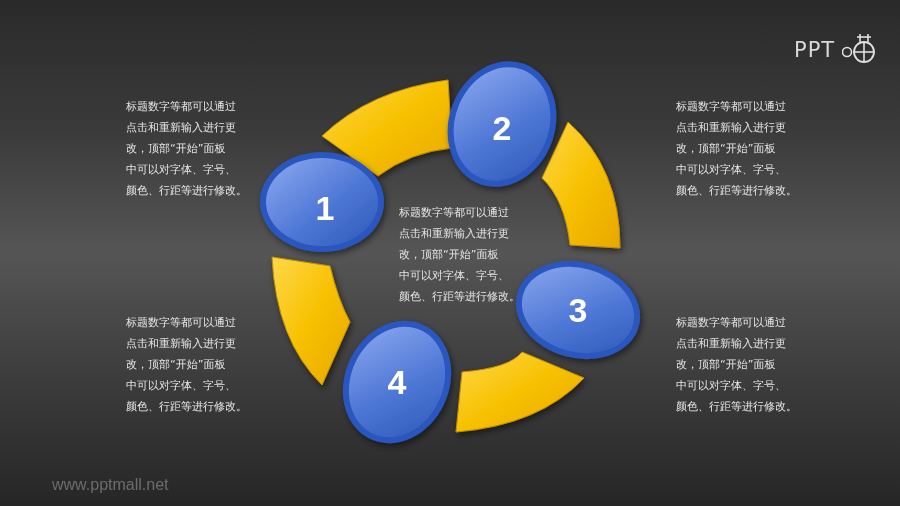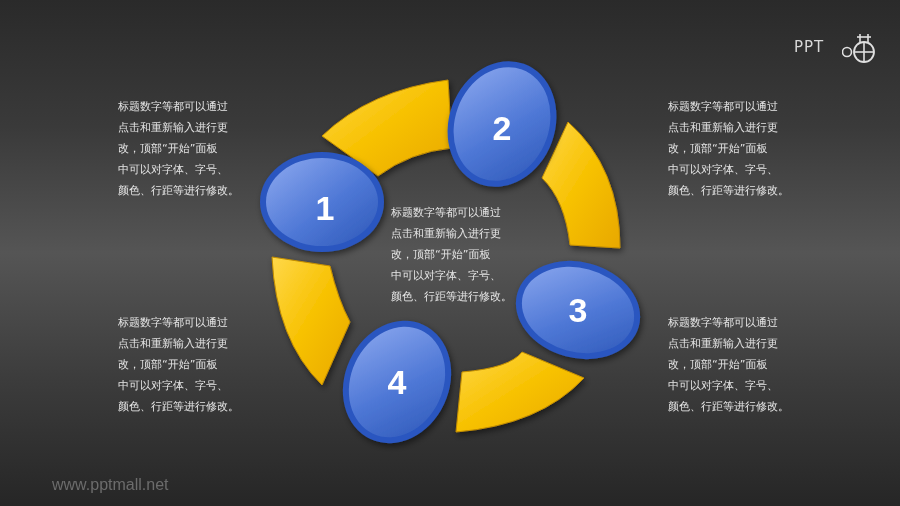--- a/index.html
+++ b/index.html
@@ -2,24 +2,24 @@
 <html><head>
 <meta charset="utf-8">
 <style>
   html, body { margin:0; padding:0; }
   body {
     width:900px; height:506px; overflow:hidden; position:relative;
     background: linear-gradient(180deg, #2a2a2a 0%, #3a3a3a 25%, #555555 50%, #3c3c3c 75%, #262626 100%);
     font-family: "DejaVu Sans", "Liberation Sans", sans-serif;
   }
   .logo { position:absolute; left:794px; top:30px; width:80px; height:36px; }
-  .logo-text { position:absolute; left:0; top:8px; color:#d8d8d8; font-size:15px; letter-spacing:1px; font-family:"DejaVu Sans", sans-serif; }
+  .logo-text { position:absolute; left:0; top:8px; color:#d8d8d8; font-size:21px; letter-spacing:1px; font-family:"DejaVu Sans", sans-serif; }
   .logo-mark { position:absolute; left:48px; top:0; }
   .txt {
-    position:absolute; color:#e6e6e6; font-size:11px; line-height:21px; width:130px;
+    position:absolute; color:#e6e6e6; font-size:11px; line-height:21px; width:130px;margin-left:8px;
   }
   .txt div { white-space:nowrap; }
   .diagram { position:absolute; left:0; top:0; width:900px; height:506px; }
   .footer { position:absolute; left:52px; top:476px; color:#6c6c6c; font-size:16px; font-family:"Liberation Sans", sans-serif; }
   .num { font-family:"Liberation Sans", sans-serif; font-weight:bold; font-size:34px; fill:#ffffff; }
 </style>
 </head>
 <body>
 
 <div class="logo">

